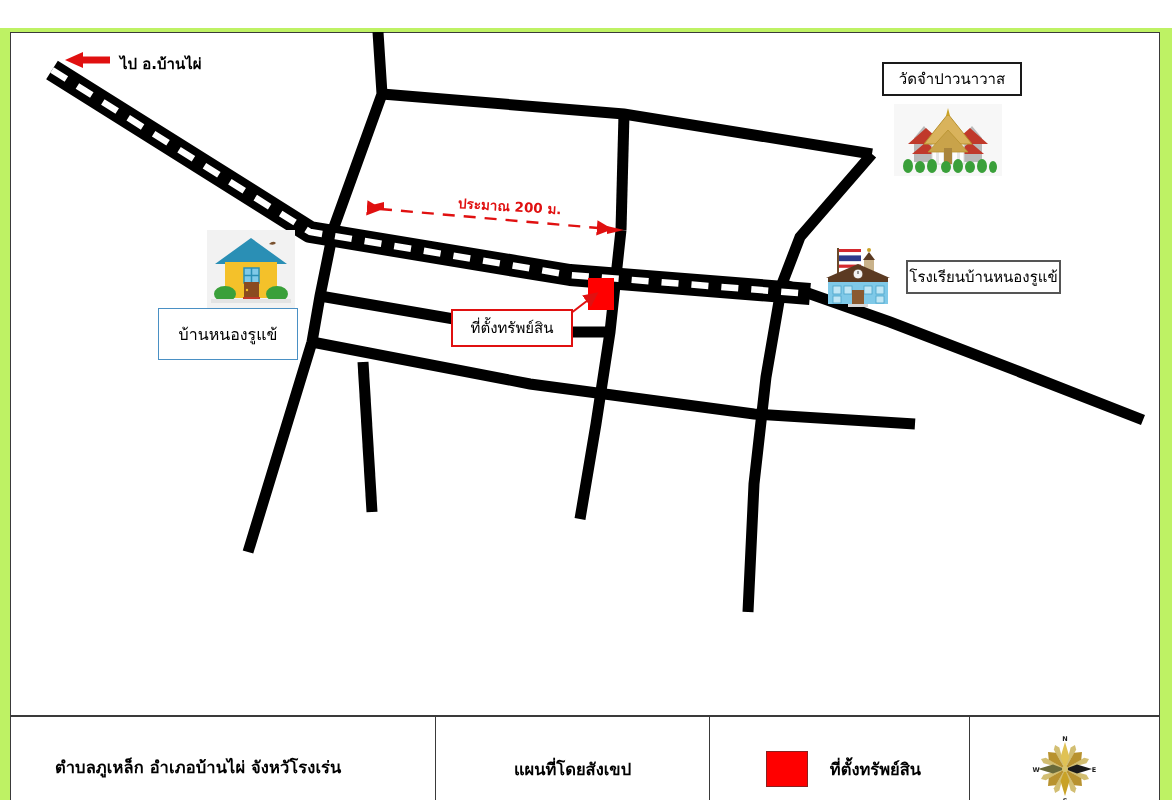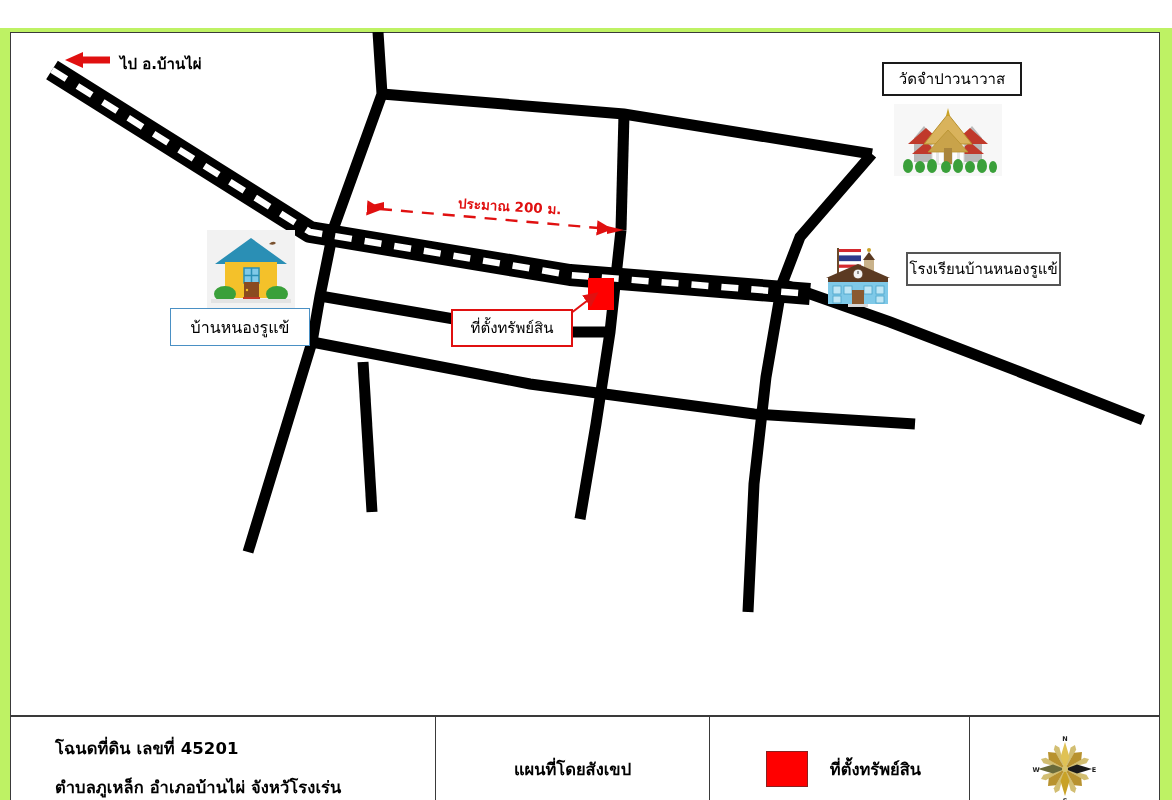--- a/index.html
+++ b/index.html
@@ -31,22 +31,22 @@
   .deed-line{font-size:16.5px;font-weight:bold;line-height:1.35;letter-spacing:.1px;white-space:nowrap;}
   .deed-line.l1{margin-bottom:16px;}
   .map-title{font-size:16.5px;font-weight:bold;white-space:nowrap;}
   .legend-swatch{width:40px;height:34px;background:#ff0000;border:1px solid #8a2020;flex:0 0 auto;}
   .legend-text{font-size:16.5px;font-weight:bold;white-space:nowrap;}
 
   
   .lbl{position:absolute;background:#fff;box-sizing:border-box;display:flex;align-items:center;
        justify-content:center;white-space:nowrap;font-weight:normal;color:#000;}
   #lbl-temple{left:872px;top:30px;width:140px;height:34px;border:2px solid #1a1a1a;font-size:15px;}
-  #lbl-school{left:896px;top:220px;width:155px;height:34px;border:2px solid #555;font-size:15px;}
-  #lbl-house{left:160px;top:276px;width:140px;height:38px;border:1.6px solid #4a90c4;font-size:16px;}
+  #lbl-school{left:896px;top:228px;width:155px;height:34px;border:2px solid #555;font-size:15px;}
+  #lbl-house{left:148px;top:276px;width:140px;height:52px;border:1.6px solid #4a90c4;font-size:16px;}
   #lbl-property{left:441px;top:277px;width:122px;height:38px;border:2px solid #e01010;font-size:15px;color:#000;}
 
   
   #dir-text{position:absolute;left:110px;top:20px;font-size:15px;font-weight:bold;color:#000;white-space:nowrap;}
   #dist-text{position:absolute;left:448px;top:160px;font-size:13.5px;font-weight:bold;color:#e01010;
              white-space:nowrap;transform:rotate(3.5deg);transform-origin:left center;}
 
   
   .icon-box{position:absolute;background:#f5f5f5;}
   #icon-temple{left:884px;top:72px;width:108px;height:72px;background:#f7f7f7;}
@@ -236,21 +236,20 @@
         <ellipse cx="70" cy="64" rx="11" ry="8" fill="#3aa03a"></ellipse>
         <rect x="4" y="69" width="80" height="4" fill="#e3e3e3"></rect>
       </svg>
     </div>
 
   </div>
 
   <div id="footer">
 
     <div class="fcell" id="cell-deed">
-      <div class="thai deed-line l1">โฉนดที่ดิน เลขที่ 45201</div>
       <div class="thai deed-line l2">ตำบลภูเหล็ก อำเภอบ้านไผ่ จังหวัโรงเร่น</div>
     </div>
 
     <div class="fcell" id="cell-title">
       <div class="thai map-title">แผนที่โดยสังเขป</div>
     </div>
 
     <div class="fcell" id="cell-legend">
       <div class="legend-swatch"></div>
       <div class="thai legend-text">ที่ตั้งทรัพย์สิน</div>

